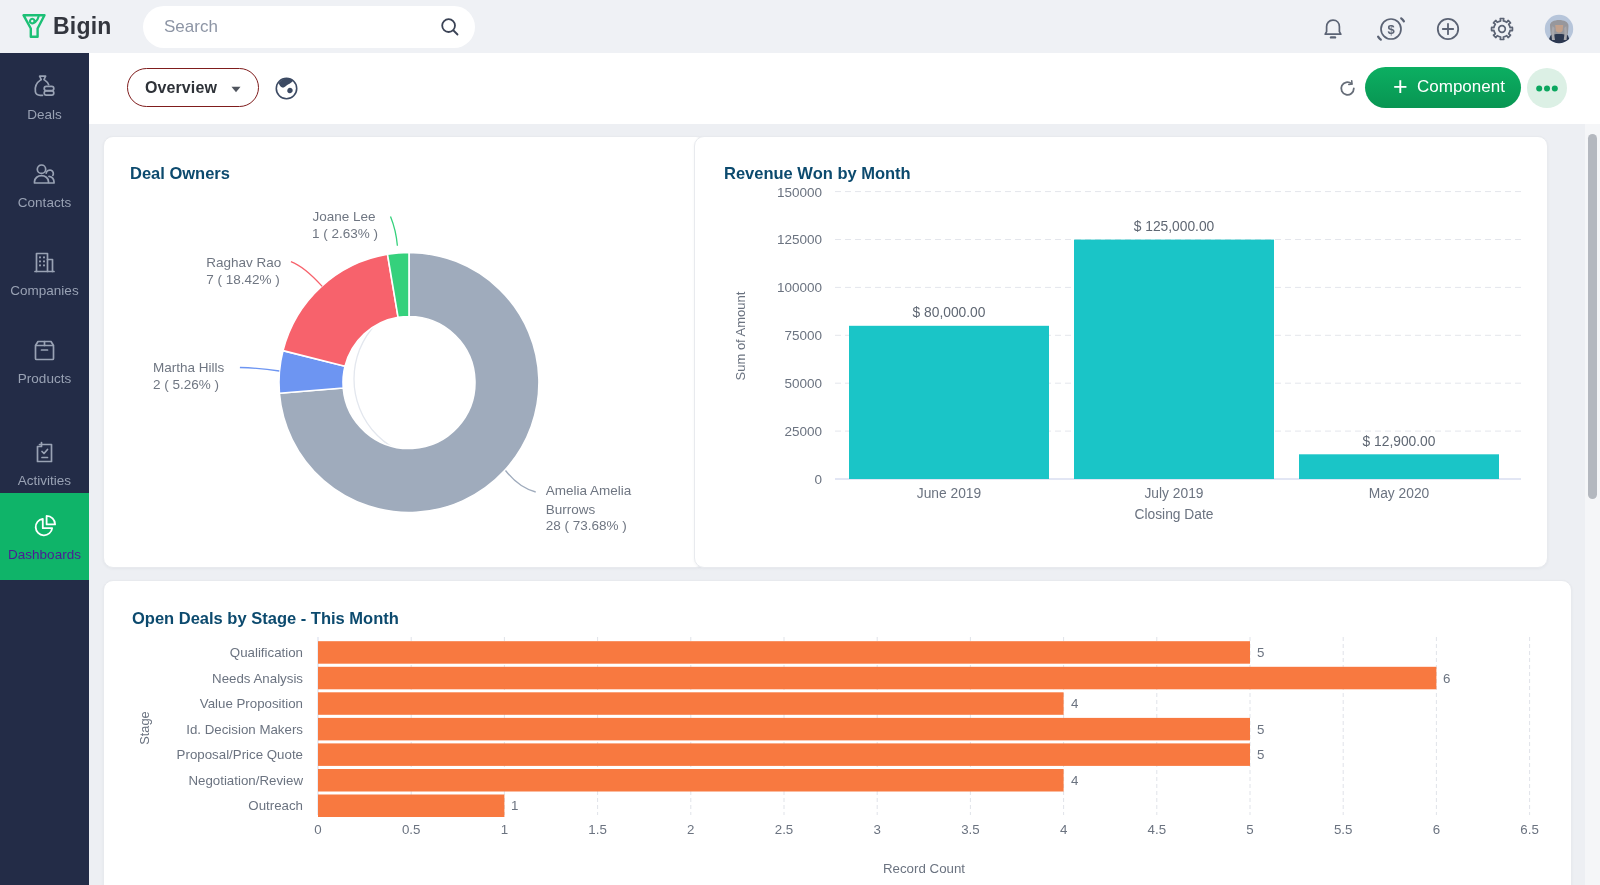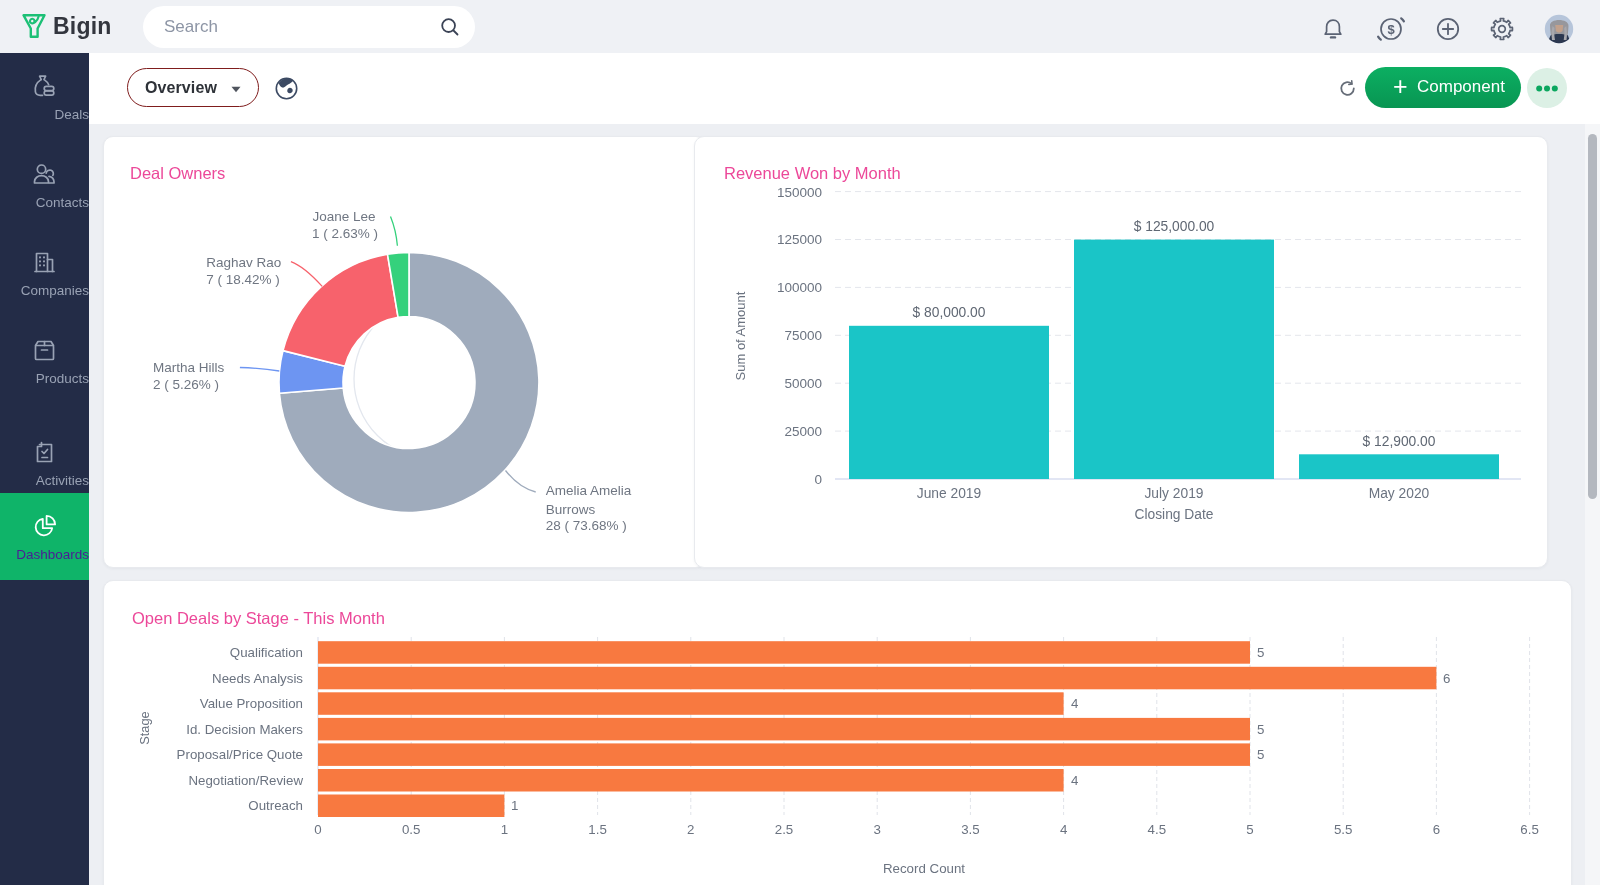--- a/index.html
+++ b/index.html
@@ -4,29 +4,29 @@
 <style>
 * { margin:0; padding:0; box-sizing:border-box; }
 html,body { width:1600px; height:885px; overflow:hidden; font-family:"Liberation Sans",sans-serif; background:#edeff3; }
 .abs { position:absolute; }
 #topbar { position:absolute; left:0; top:0; width:1600px; height:53px; background:#eff1f5; }
 #logo-text { position:absolute; left:53px; top:13px; font-size:23px; font-weight:700; color:#33363e; letter-spacing:0.2px; }
 #search { position:absolute; left:143px; top:6px; width:332px; height:42px; background:#ffffff; border-radius:21px; }
 #search span { position:absolute; left:21px; top:11px; font-size:17px; color:#8d95a5; }
 #sidebar { position:absolute; left:0; top:53px; width:89px; height:832px; background:#232c47; }
 .nav-item { position:absolute; left:0; width:89px; height:88px; text-align:center; }
-.nav-item .lbl { position:absolute; top:54px; width:89px; text-align:right; font-size:13.5px; color:#99a2b4; }
+.nav-item .lbl { position:absolute; top:54px; width:89px; text-align:center; font-size:13.5px; color:#99a2b4; }
 .nav-item svg { position:absolute; left:32px; top:21px; }
 .nav-active { background:#0fb469; }
 .nav-active .lbl { color:#4c1d95; }
 #toolbar { position:absolute; left:89px; top:53px; width:1511px; height:71px; background:#ffffff; }
 #overview-btn { position:absolute; left:38px; top:15px; width:132px; height:39px; background:#fff; border:1px solid #7f1d1d; border-radius:20px; }
 #overview-btn .txt { position:absolute; left:17px; top:10px; font-size:16px; font-weight:700; color:#2e3238; letter-spacing:0.1px; }
 .card { position:absolute; background:#ffffff; border-radius:10px; border:1px solid #e8eaee; box-shadow:0 1px 3px rgba(40,50,70,0.05); }
-.card-title { position:absolute; font-size:16.5px; font-weight:400; color:#ec4899; }
+.card-title { position:absolute; font-size:16.5px; font-weight:700; color:#0c4a6e; }
 #comp-btn { position:absolute; left:1276px; top:14px; width:156px; height:41px; border-radius:21px; background:linear-gradient(#0caf62,#089552); color:#fff; }
 #comp-btn .plus { position:absolute; left:28px; top:5px; font-size:25px; font-weight:400; }
 #comp-btn .txt { position:absolute; left:52px; top:10px; font-size:17px; }
 #dots-btn { position:absolute; left:1438px; top:15px; width:40px; height:40px; border-radius:50%; background:#dcf0e5; }
 #scrollbar { position:absolute; left:1585px; top:124px; width:15px; height:761px; background:#f5f6f8; }
 #scrollthumb { position:absolute; left:3px; top:10px; width:9px; height:365px; background:#b4b8bf; border-radius:5px; }
 text { font-family:"Liberation Sans",sans-serif; }
 </style>
 </head>
 <body>

